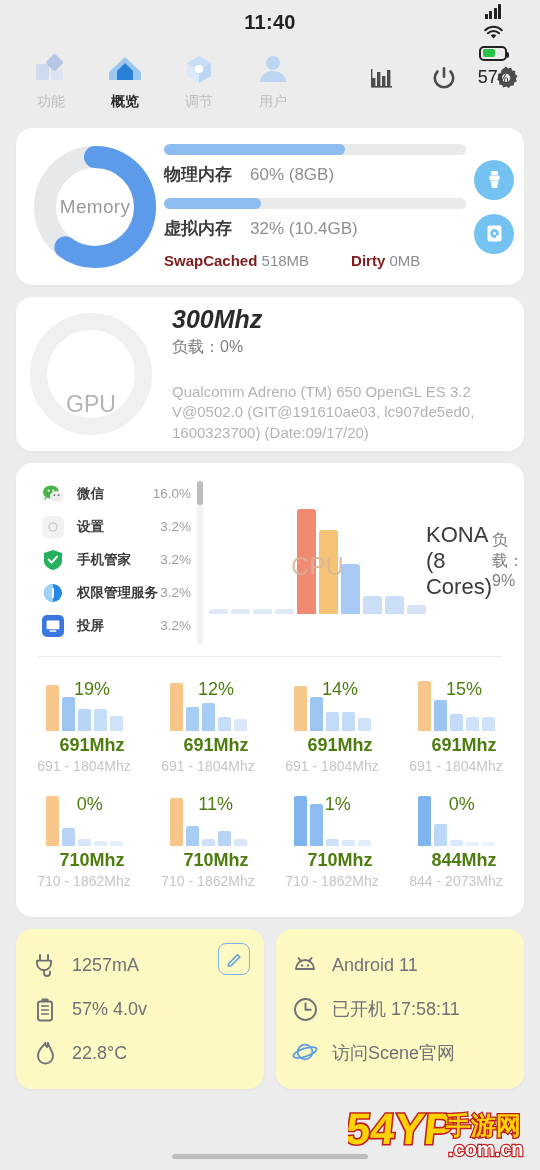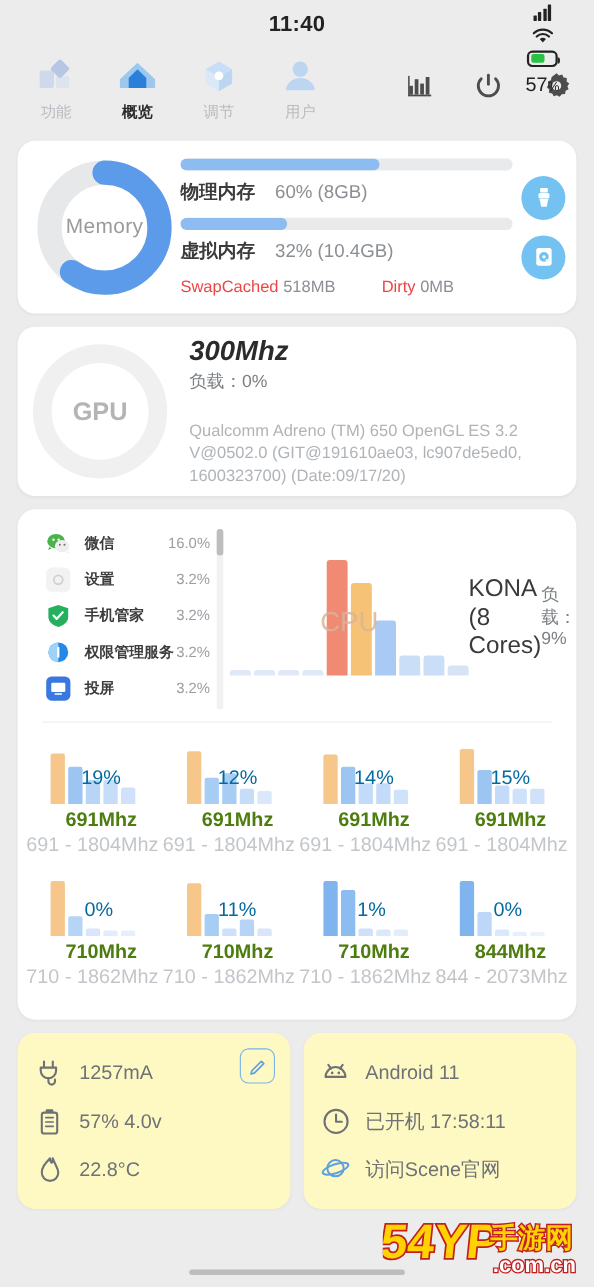--- a/index.html
+++ b/index.html
@@ -76,33 +76,33 @@
   }
   .mem-right{ flex:1; padding-left:4px; padding-right:4px; }
   .bar-track{
     height:11px; background:#e8eaec; border-radius:6px; overflow:hidden; margin-bottom:8px;
   }
   .bar-fill{ height:100%; background:#8cbcf0; border-radius:6px; }
   .mem-line{ display:flex; align-items:baseline; gap:18px; margin-bottom:12px; }
   .mem-name{ font-size:17px; font-weight:700; color:#3b3b3b; }
   .mem-val{ font-size:17px; color:#8b8f94; }
   .mem-sub{ display:flex; gap:42px; font-size:15px; color:#8b8f94; }
-  .mem-sub b{ color:#ef4444; font-weight:400; }
+  .mem-sub b{ color:#7f1d1d; font-weight:700; }
   .mem-actions{ display:flex; flex-direction:column; gap:14px; padding-left:4px; }
   .round-btn{
     width:40px; height:40px; border-radius:50%; background:#74c2f2;
     display:flex; align-items:center; justify-content:center; cursor:pointer;
   }
 
   
   .gpu-card{ display:flex; align-items:center; padding:12px 14px; height:154px; }
   .gpu-ring{
     width:122px; height:122px; flex:0 0 122px; border-radius:50%;
-    border:17px solid #f0f0f0; display:flex; align-items:center; justify-content:center;
-    font-size:23px; color:#b4b4b4;font-weight:bold;
+    border:17px solid #f0f0f0; display:flex; align-items:flex-end; justify-content:center;
+    font-size:23px; color:#b4b4b4;
   }
   .gpu-info{ padding-left:20px; }
   .gpu-freq{ font-size:25px; font-weight:700; color:#2b2b2b; margin-bottom:3px;font-style:italic; }
   .gpu-load{ font-size:16px; color:#7c8084; margin-bottom:24px; }
   .gpu-desc{ font-size:15px; color:#b0b4b8; line-height:1.35; }
 
   
   .cpu-card{ padding:14px 0 14px 0; }
   .cpu-top{ display:flex; }
   .applist{ width:252px; position:relative; padding-left:26px; }
@@ -125,25 +125,25 @@
   .cpu-name{ font-size:22px; color:#3a3a3a; margin-top:5px; }
   .cpu-load{ font-size:16px; color:#7c8084; margin-top:2px; }
   .divider{ height:1px; background:#ededed; margin:14px 22px 0 22px; }
 
   .core-grid{ display:flex; flex-wrap:wrap; padding:12px 6px 4px 6px; }
   .core{ width:25%; display:flex; flex-direction:column; align-items:center; padding:8px 0 10px 0; }
   .core-top{ display:flex; align-items:flex-end; height:54px; position:relative; width:96px; justify-content:center; }
   .core-bars{ display:flex; align-items:flex-end; gap:3px; }
   .core-bars .kb{ width:13px; border-radius:2px 2px 0 0; }
   .core-pct{
-    position:absolute; left:50%; top:20px; transform:translateX(-28%);
-    font-size:18px; color:#0369a1;
+    position:absolute; left:50%; top:2px; transform:translateX(-28%);
+    font-size:18px; color:#4d7c0f;
   }
   .core-freq{ font-size:18px; font-weight:700; color:#4d7c0f; margin-top:4px;margin-left:16px; }
-  .core-range{ font-size:18px; color:#c2c6ca; margin-top:2px; }
+  .core-range{ font-size:14px; color:#c2c6ca; margin-top:2px; }
 
   
   .bottom-row{ display:flex; gap:12px; margin:0 16px; }
   .bcard{ background:#fef9c3; border-radius:16px; flex:1; padding:14px 16px; position:relative; box-shadow:0 1px 3px rgba(0,0,0,.045); }
   .brow{ display:flex; align-items:center; height:44px; }
   .bic{ width:26px; height:26px; flex:0 0 26px; display:flex; align-items:center; justify-content:center; }
   .btx{ font-size:18px; color:#6e7276; margin-left:14px; }
   .edit-btn{
     position:absolute; right:14px; top:14px; width:32px; height:32px;
     border:1.6px solid #7ab4ea; border-radius:8px; display:flex;

